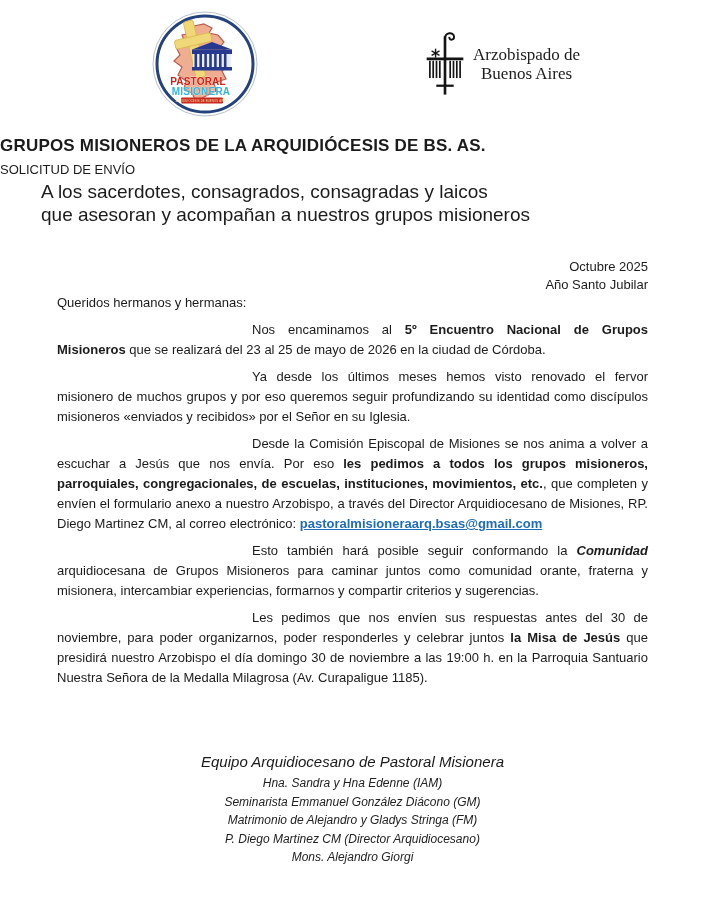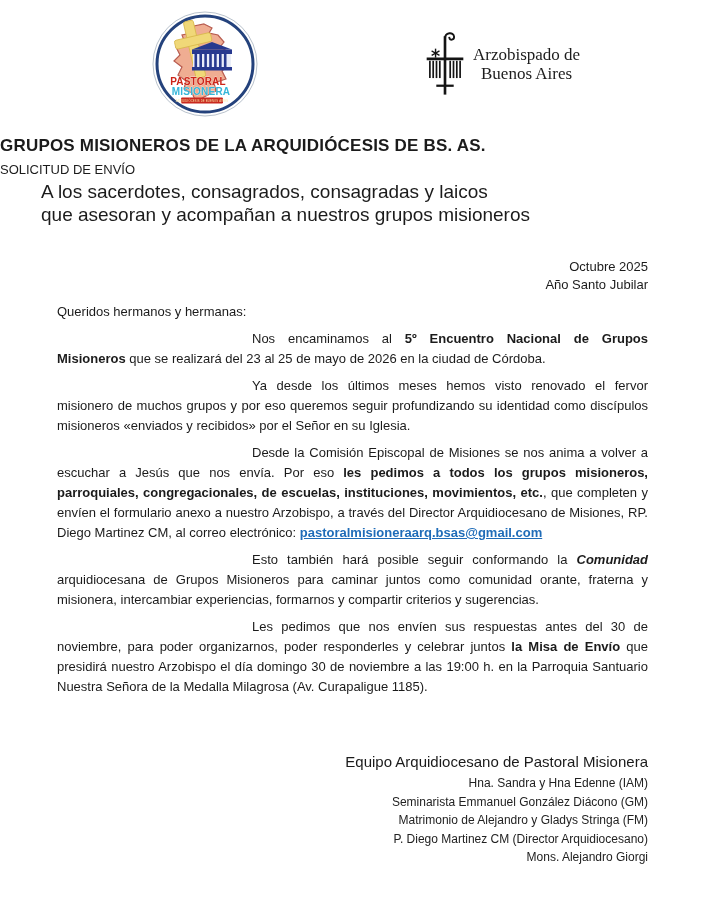--- a/index.html
+++ b/index.html
@@ -24,31 +24,31 @@
   }
   
   .title-block{position:absolute; top:137px; left:0; width:620px; text-align:left;}
   .doc-title{font-size:17px; font-weight:bold; line-height:18px; letter-spacing:.2px;}
   .doc-subtitle{font-size:13px; font-weight:normal; line-height:14px; margin-top:8px;}
   .addressee{font-size:19px; line-height:23px; margin-top:3px;padding-left:41px;}
   
   .date-block{position:absolute; top:246px; right:54px; text-align:right; font-size:13px; line-height:18px;margin-top:12px;}
   
   .content{
-    position:absolute; top:302px; left:57px; width:591px;
+    position:absolute; top:293px; left:57px; width:591px;
     font-size:13px; line-height:20px; text-align:justify;
   }
   .salutation{margin:0 0 7px 0; text-align:left;}
   .para{margin:0 0 7px 0; text-indent:195px;}
   .para:last-child{margin-bottom:0;}
   .b{font-weight:bold;}
   .bi{font-weight:bold; font-style:italic;}
   .link{font-weight:bold; color:var(--link); text-decoration:underline; cursor:pointer;}
   
-  .signature{position:absolute; top:752px; left:57px; width:591px; text-align:right; color:#222;}
+  .signature{position:absolute; top:752px; left:57px; width:591px; text-align:center; color:#222;font-style:italic;}
   .sig-title{font-size:15px; line-height:20px; margin-bottom:2px; color:#1a1a1a; white-space:nowrap;}
   .sig-line{font-size:12px; line-height:18.5px; white-space:nowrap;}
 </style>
 </head>
 <body>
 
 <div class="page">
 
   <div class="logo-left">
     <svg viewBox="0 0 106 106" width="106" height="106">
@@ -127,21 +127,21 @@
     <p class="salutation">Queridos hermanos y hermanas:</p>
 
     <p class="para"><span>Nos encaminamos al </span><span class="b">5º Encuentro Nacional de Grupos Misioneros</span><span> que se realizará del 23 al 25 de mayo de 2026 en la ciudad de Córdoba.</span></p>
 
     <p class="para"><span>Ya desde los últimos meses hemos visto renovado el fervor misionero de muchos grupos y por eso queremos seguir profundizando su identidad como discípulos misioneros «enviados y recibidos» por el Señor en su Iglesia.</span></p>
 
     <p class="para"><span>Desde la Comisión Episcopal de Misiones se nos anima a volver a escuchar a Jesús que nos envía. Por eso </span><span class="b">les pedimos a todos los grupos misioneros, parroquiales, congregacionales, de escuelas, instituciones, movimientos, etc.</span><span>, que completen y envíen el formulario anexo a nuestro Arzobispo, a través del Director Arquidiocesano de Misiones, RP. Diego Martinez CM, al correo electrónico: </span><a class="link">pastoralmisioneraarq.bsas@gmail.com</a></p>
 
     <p class="para"><span>Esto también hará posible seguir conformando la </span><span class="bi">Comunidad</span><span> arquidiocesana de Grupos Misioneros para caminar juntos como comunidad orante, fraterna y misionera, intercambiar experiencias, formarnos y compartir criterios y sugerencias.</span></p>
 
-    <p class="para"><span>Les pedimos que nos envíen sus respuestas antes del 30 de noviembre, para poder organizarnos, poder responderles y celebrar juntos </span><span class="b">la Misa de Envío</span><span> que presidirá nuestro Arzobispo el día domingo 30 de noviembre a las 19:00 h. en la Parroquia Santuario Nuestra Señora de la Medalla Milagrosa (Av. Curapaligue 1185).</span></p>
+    <p class="para"><span>Les pedimos que nos envíen sus respuestas antes del 30 de noviembre, para poder organizarnos, poder responderles y celebrar juntos </span><span class="b">la Misa de Jesús</span><span> que presidirá nuestro Arzobispo el día domingo 30 de noviembre a las 19:00 h. en la Parroquia Santuario Nuestra Señora de la Medalla Milagrosa (Av. Curapaligue 1185).</span></p>
   </div>
 
   <div class="signature">
     <div class="sig-title">Equipo Arquidiocesano de Pastoral Misionera</div>
     <div class="sig-line">Hna. Sandra y Hna Edenne (IAM)</div>
     <div class="sig-line">Seminarista Emmanuel González Diácono (GM)</div>
     <div class="sig-line">Matrimonio de Alejandro y Gladys Stringa (FM)</div>
     <div class="sig-line">P. Diego Martinez CM (Director Arquidiocesano)</div>
     <div class="sig-line">Mons. Alejandro Giorgi</div>
   </div>

